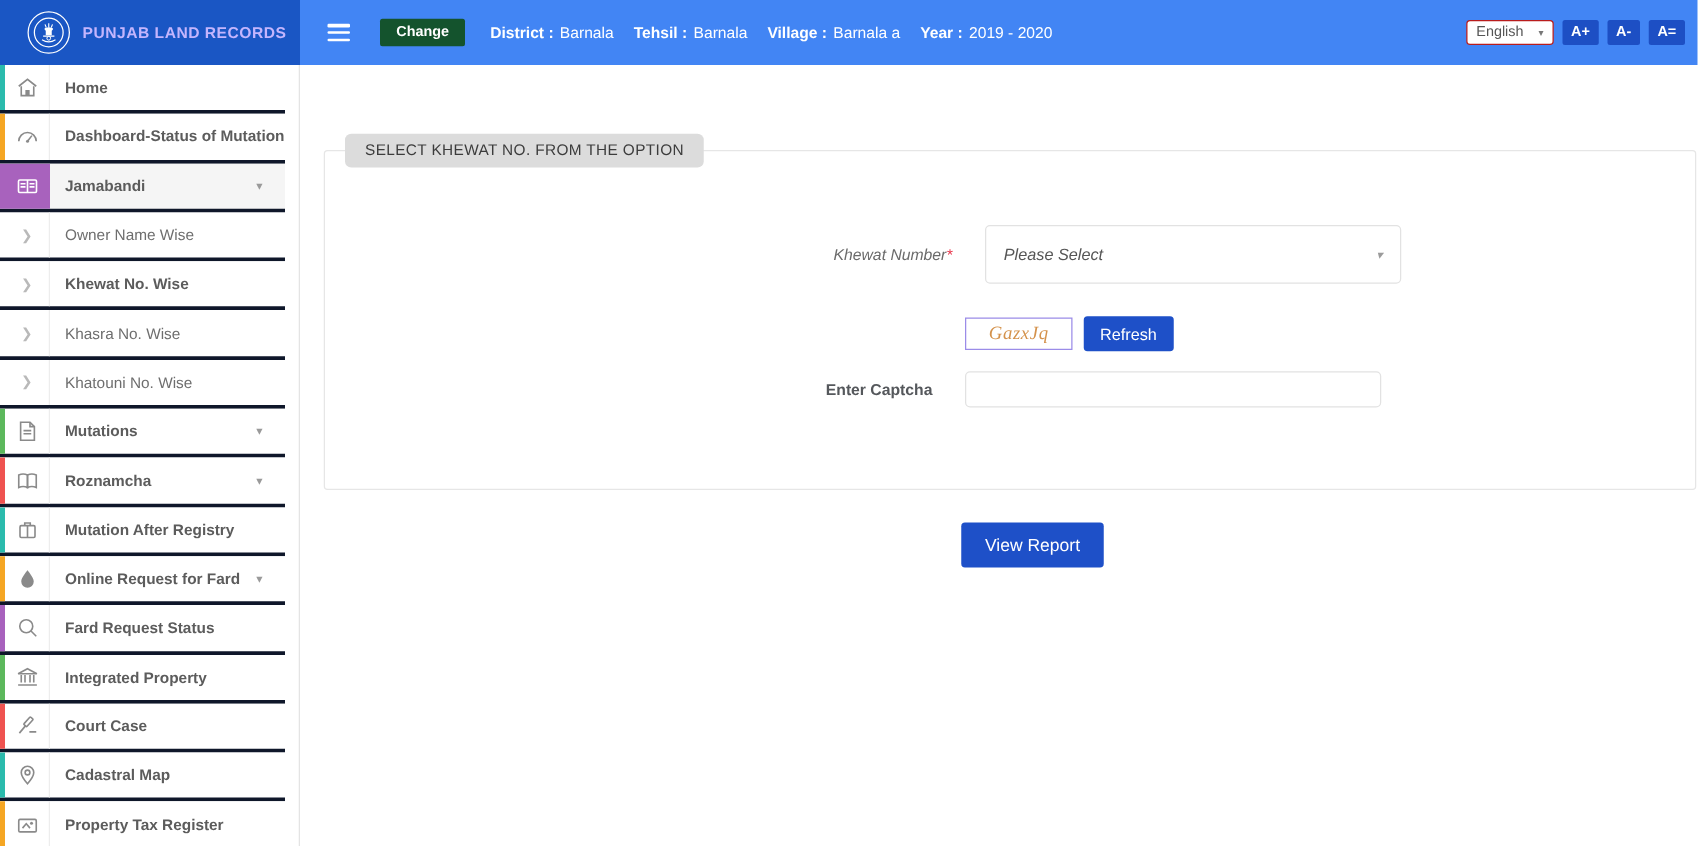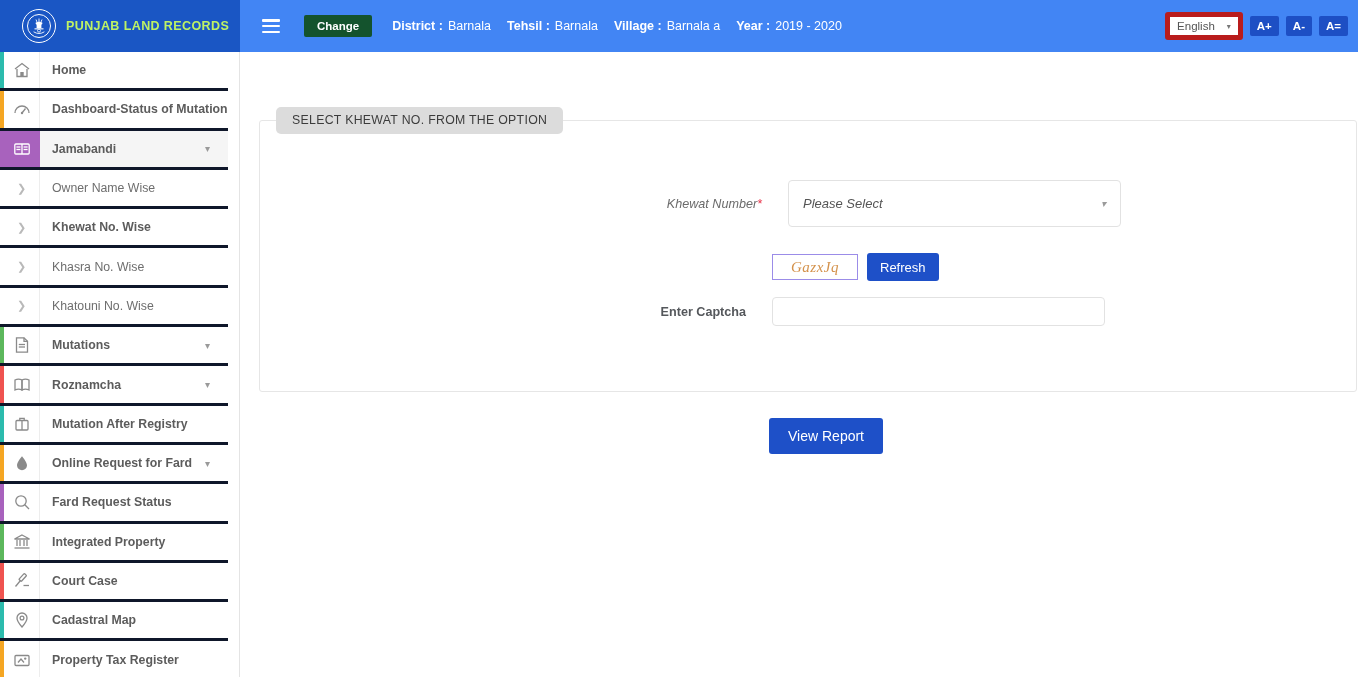--- a/index.html
+++ b/index.html
@@ -25,21 +25,21 @@
     flex: none;
   }
   .emblem {
     width: 34px; height: 34px; border-radius: 50%;
     border: 1.5px solid #ffffff;
     display: flex; align-items: center; justify-content: center;
     flex: none;
   }
   .emblem svg { display: block; }
   .brand-title {
-    color: #bef264; font-size: 12.5px; font-weight: bold;
+    color: #c4b5fd; font-size: 12.5px; font-weight: bold;
     letter-spacing: 0.4px; white-space: nowrap;
   }
 
   .hamburger {
     width: 18px; height: 14px;
     margin-left: 22px; margin-right: 24px;
     display: flex; flex-direction: column; justify-content: space-between;
     cursor: pointer; flex: none;
   }
   .hamburger span { display: block; height: 2.5px; background: #fff; border-radius: 1px; }
@@ -58,21 +58,21 @@
   }
   .bc-key { font-weight: bold; }
   .bc-val { font-weight: normal; }
   .bc-gap { display: inline-block; width: 6px; }
 
   .header-right {
     margin-left: auto; margin-right: 10px;
     display: flex; align-items: center; gap: 7px; flex: none;
   }
   .lang-select {
-    background: #fff; border: 5px solid #b91c1c; border-radius: 3px;
+    background: #fff; border: 1px solid #b91c1c; border-radius: 3px;
     font-size: 11.5px; color: #555; padding: 3px 7px;
     display: flex; align-items: center; gap: 12px; cursor: pointer;
     min-width: 62px;
   }
   .lang-caret { font-size: 8px; color: #777; }
   .font-btn {
     background: #1d4fc4; color: #fff; border: none;
     font-size: 11.5px; font-weight: bold;
     padding: 4px 7px; border-radius: 2px; cursor: pointer;
     min-width: 24px;

